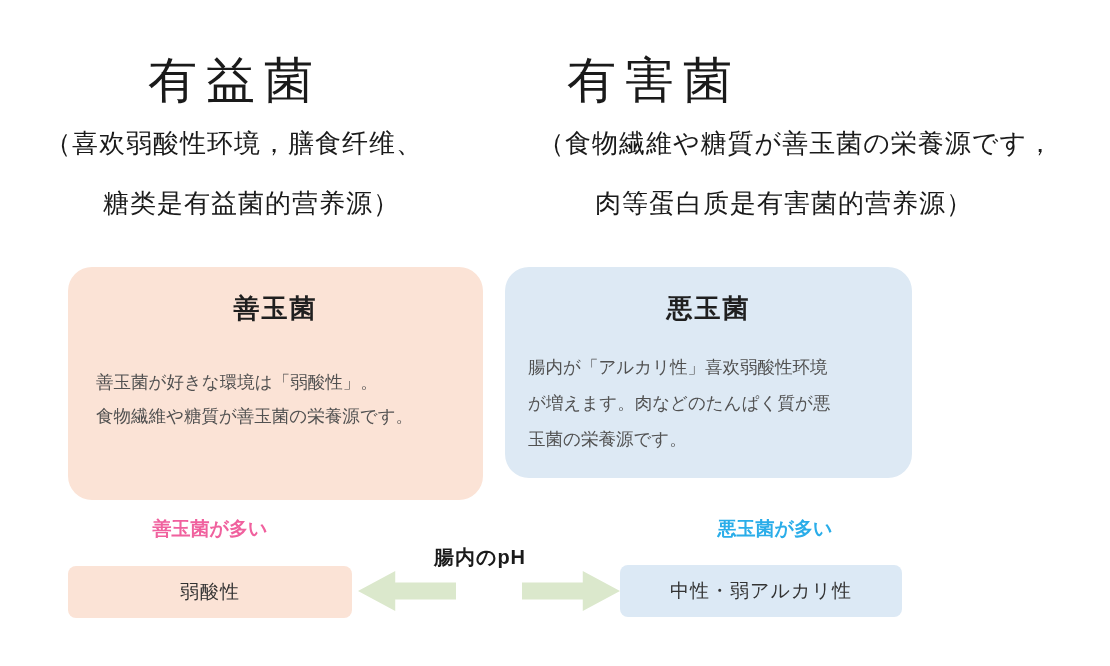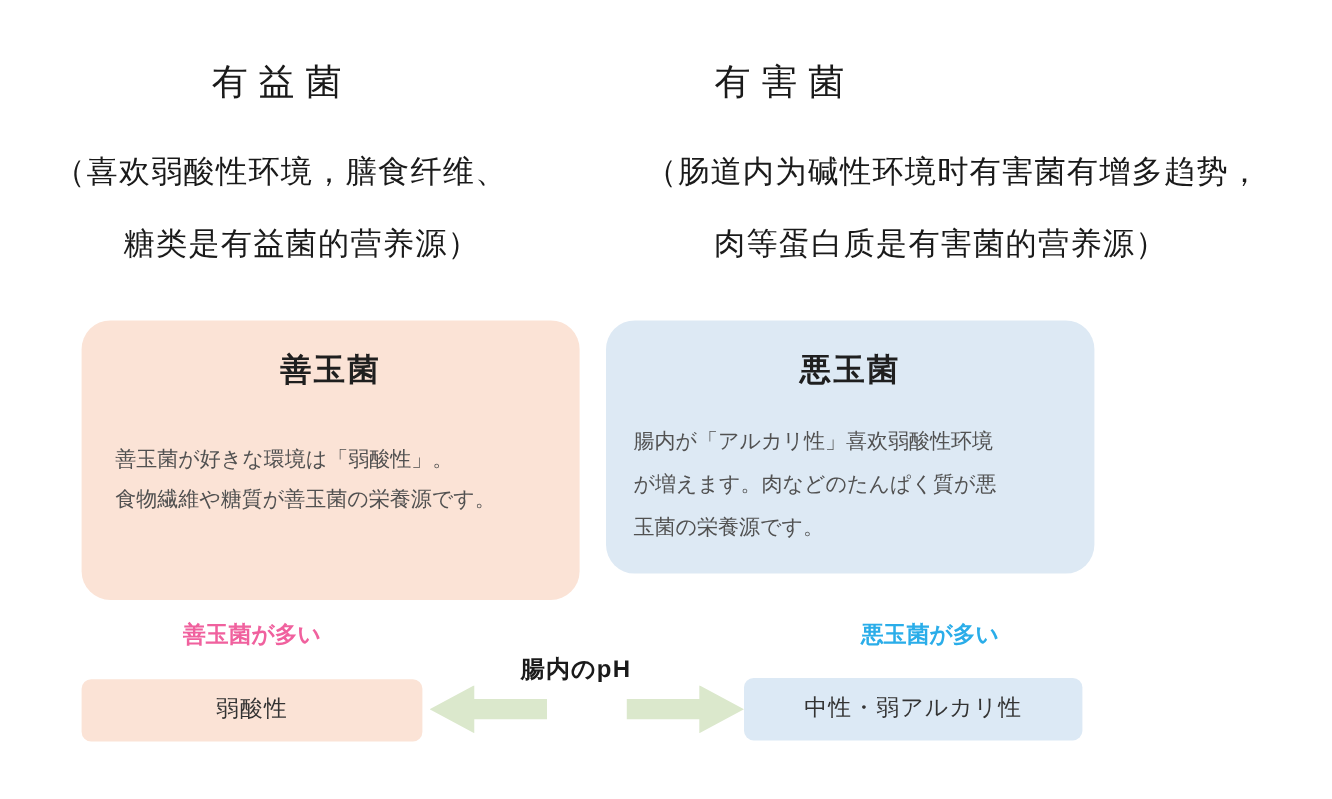--- a/index.html
+++ b/index.html
@@ -6,21 +6,21 @@
   .canvas{
     position:relative;
     width:1110px;height:666px;
     background:#ffffff;
     overflow:hidden;
     font-family:"Liberation Sans","DejaVu Sans",sans-serif;
   }
   .abs{position:absolute;}
   
   .cn{font-family:"Liberation Serif","DejaVu Serif",serif;color:#1a1a1a;}
-  .heading{font-size:30px;letter-spacing:9px;text-align:center;white-space:nowrap;}
+  .heading{font-size:49px;letter-spacing:9px;text-align:center;white-space:nowrap;}
   .paren-line{font-size:26px;letter-spacing:1px;text-align:right;white-space:nowrap;}
   
   .card{border-radius:24px;}
   .card-good{left:68px;top:267px;width:415px;height:233px;background:#fbe3d6;text-decoration:underline;}
   .card-bad{left:505px;top:267px;width:407px;height:211px;background:#dde9f4;}
   .card-title{
     position:absolute;top:24px;left:0;right:0;
     text-align:center;font-size:26px;font-weight:bold;color:#1f1f1f;
     letter-spacing:2px;
   }
@@ -50,21 +50,21 @@
 </head>
 <body>
 
 <div class="canvas">
 
   <div class="abs cn heading" style="left:35px;top:48px;width:400px;">有益菌</div>
   <div class="abs cn heading" style="left:454px;top:48px;width:400px;">有害菌</div>
 
   <div class="abs cn paren-line" style="left:23px;top:126px;width:400px;">（喜欢弱酸性环境，膳食纤维、</div>
   <div class="abs cn paren-line" style="left:0px;top:186px;width:400px;">糖类是有益菌的营养源）</div>
-  <div class="abs cn paren-line" style="left:538px;top:126px;width:500px;">（肠道内为碱性环境时有害菌有增多趋势，</div>
+  <div class="abs cn paren-line" style="left:538px;top:126px;width:500px;">（食物繊維や糖質が善玉菌の栄養源です，</div>
   <div class="abs cn paren-line" style="left:473px;top:186px;width:500px;">肉等蛋白质是有害菌的营养源）</div>
 
   <div class="abs card card-good">
     <div class="card-title">善玉菌</div>
     <div class="card-body">
       <div>善玉菌が好きな環境は「弱酸性」。</div>
       <div>食物繊維や糖質が善玉菌の栄養源です。</div>
     </div>
   </div>
 

